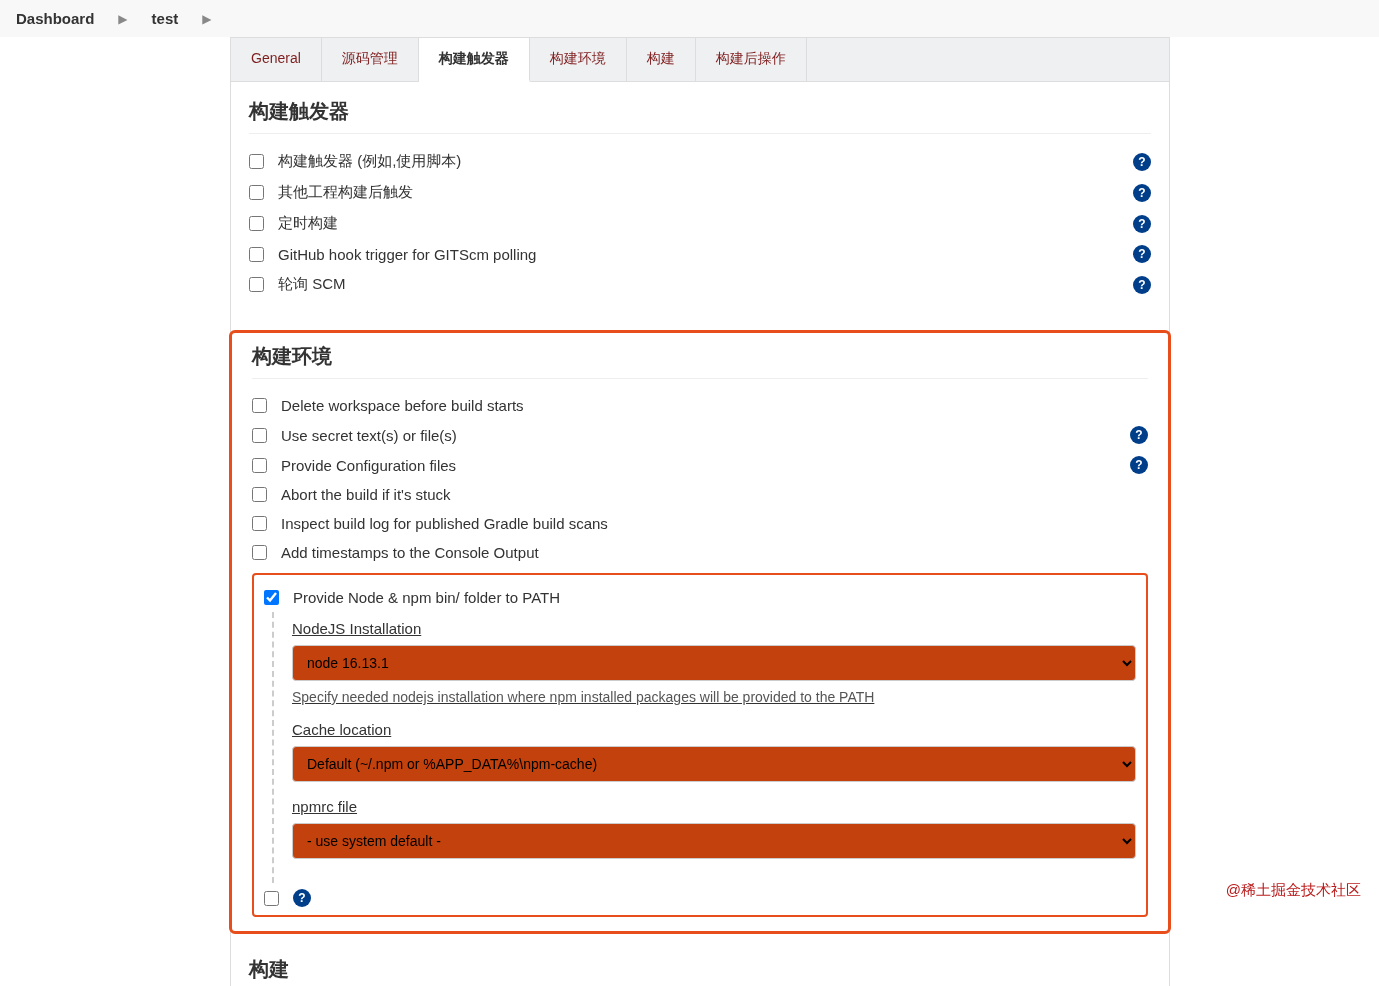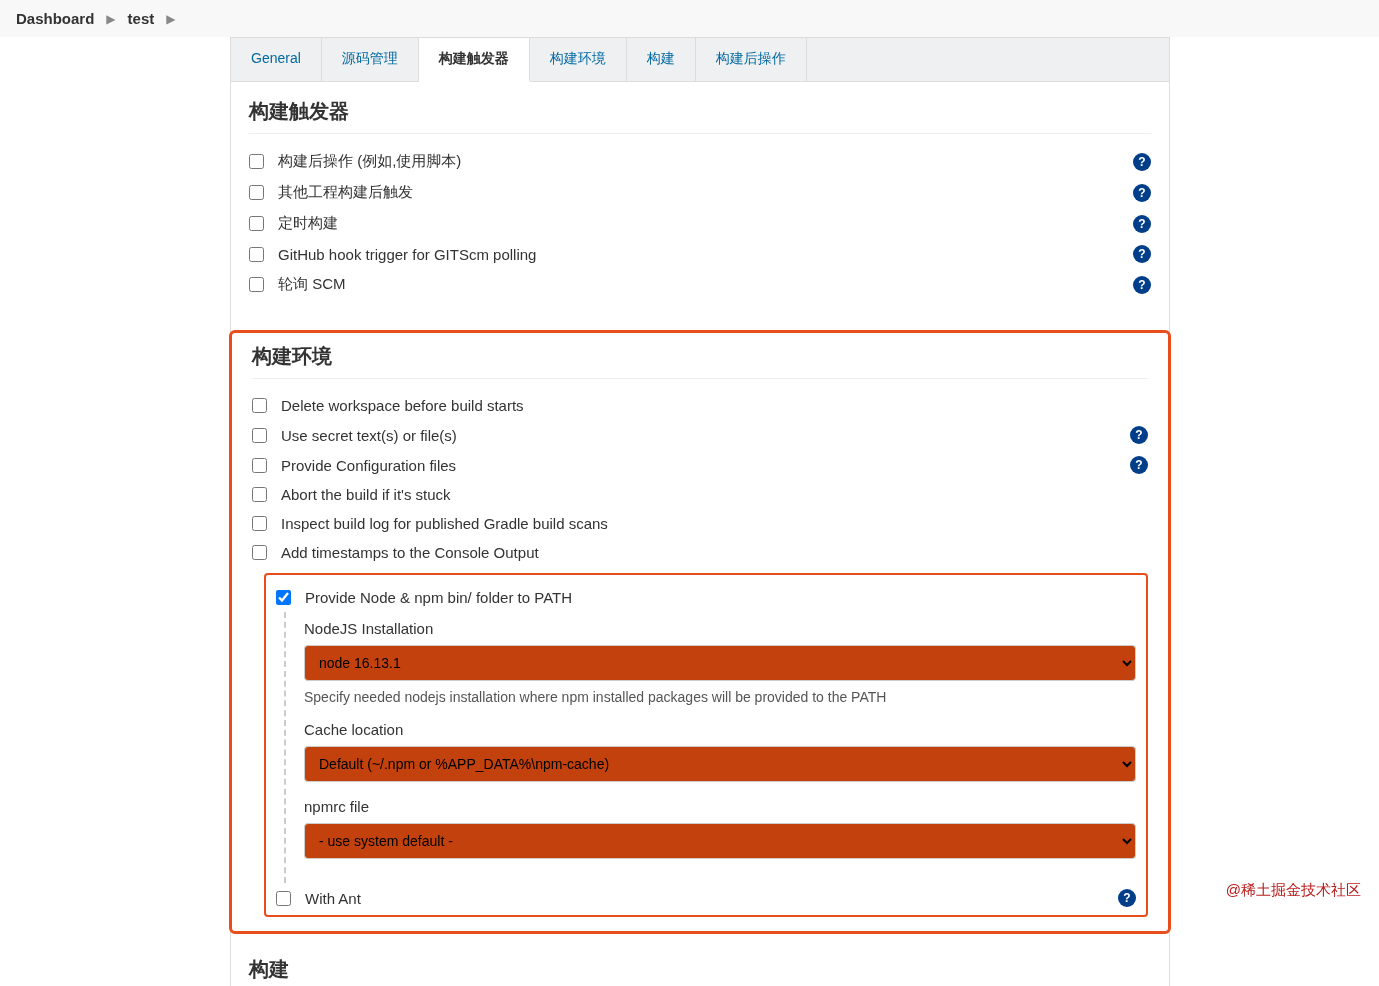--- a/index.html
+++ b/index.html
@@ -1,33 +1,33 @@
 <!DOCTYPE html>
 <html><head>
 <meta charset="utf-8">
 <style>
 * { box-sizing: border-box; margin: 0; padding: 0; }
 body { font-family: -apple-system, BlinkMacSystemFont, "Segoe UI", Helvetica, Arial, sans-serif; font-size: 14px; color: #333; background: #fff; width: 1379px; }
-.breadcrumb { background: #f8f8f8; padding: 10px 16px; display: flex; align-items: center; gap: 12px; font-size: 15px; }
+.breadcrumb { background: #f8f8f8; padding: 10px 16px; display: flex; align-items: center; gap: 24px; font-size: 15px; }
 .breadcrumb a { color: #333; text-decoration: none; font-weight: 600; }
 .breadcrumb .sep { color: #888; font-size: 12px; }
 .container { width: 940px; margin-left: 230px; }
 .tabs { display: flex; background: #eef0f2; border: 1px solid #ddd; border-bottom: none; }
-.tab { padding: 12px 20px; color: #0369a1; cursor: pointer; font-size: 14px; border-right: 1px solid #ddd; }
+.tab { padding: 12px 20px; color: #7f1d1d; cursor: pointer; font-size: 14px; border-right: 1px solid #ddd; }
 .tab.active { background: #fff; color: #333; font-weight: 600; border-bottom: 2px solid #fff; margin-bottom: -1px; }
 .panel { border: 1px solid #ddd; padding: 0; }
 .section { padding: 16px 18px 10px 18px; }
 .section h2 { font-size: 20px; font-weight: 600; margin-bottom: 12px; padding-bottom: 8px; border-bottom: 1px solid #eee; }
 .option-row { display: flex; align-items: center; padding: 6px 0; }
 .option-row input[type=checkbox] { width: 15px; height: 15px; margin-right: 14px; cursor: pointer; }
 .option-row label { flex: 1; font-size: 15px; color: #333; cursor: pointer; }
 .help-icon { width: 18px; height: 18px; border-radius: 50%; background: #003e8a; color: #fff; font-size: 12px; font-weight: bold; display: flex; align-items: center; justify-content: center; cursor: pointer; }
 .highlight-box { border: 3px solid #e84e1c; border-radius: 6px; margin: 4px -20px 8px -20px; padding: 10px 20px 14px 20px; }
-.nested-box { border: 2px solid #e84e1c; border-radius: 4px; margin-top: 6px; padding: 8px 10px 2px 10px; margin-left: 12px; }
-.nodejs-config { border-left: 2px dashed #ccc; margin-left: 8px; padding: 8px 0 8px 18px; }
+.nested-box { border: 2px solid #e84e1c; border-radius: 4px; margin-top: 6px; padding: 8px 10px 2px 10px; }
+.nodejs-config { border-left: 2px dashed #ccc; margin-left: 8px; padding: 8px 0 8px 18px; text-decoration: underline; }
 .field-group { margin-bottom: 16px; }
 .field-label { font-size: 15px; color: #333; margin-bottom: 8px; display: block; }
 .field-help { font-size: 14px; color: #555; margin-top: 8px; }
 select { width: 100%; padding: 8px 10px; border: 1px solid #ccc; border-radius: 4px; font-size: 14px; background: #c2410c; cursor: pointer; }
 .watermark { position: fixed; right: 18px; bottom: 86px; color: #b91c1c; font-size: 15px; margin-top: 33px; }
 </style>
 </head>
 <body>
 
 <div class="breadcrumb">
@@ -46,21 +46,21 @@
     <div class="tab">构建</div>
     <div class="tab">构建后操作</div>
   </div>
 
   <div class="panel">
 
     <div class="section">
       <h2>构建触发器</h2>
       <div class="option-row">
         <input type="checkbox" style="">
-        <label>构建后操作 (例如,使用脚本)</label>
+        <label>构建触发器 (例如,使用脚本)</label>
         <span class="help-icon">?</span>
       </div>
       <div class="option-row">
         <input type="checkbox" style="">
         <label>其他工程构建后触发</label>
         <span class="help-icon">?</span>
       </div>
       <div class="option-row">
         <input type="checkbox" style="">
         <label>定时构建</label>
@@ -129,21 +129,20 @@
             </div>
             <div class="field-group">
               <label class="field-label">npmrc file</label>
               <select>
                 <option>- use system default -</option>
               </select>
             </div>
           </div>
           <div class="option-row">
             <input type="checkbox" style="">
-            <label>With Ant</label>
             <span class="help-icon">?</span>
           </div>
         </div>
       </div>
     </div>
 
     <div class="section" style="padding-top:4px;">
       <h2>构建</h2>
 
     </div>

